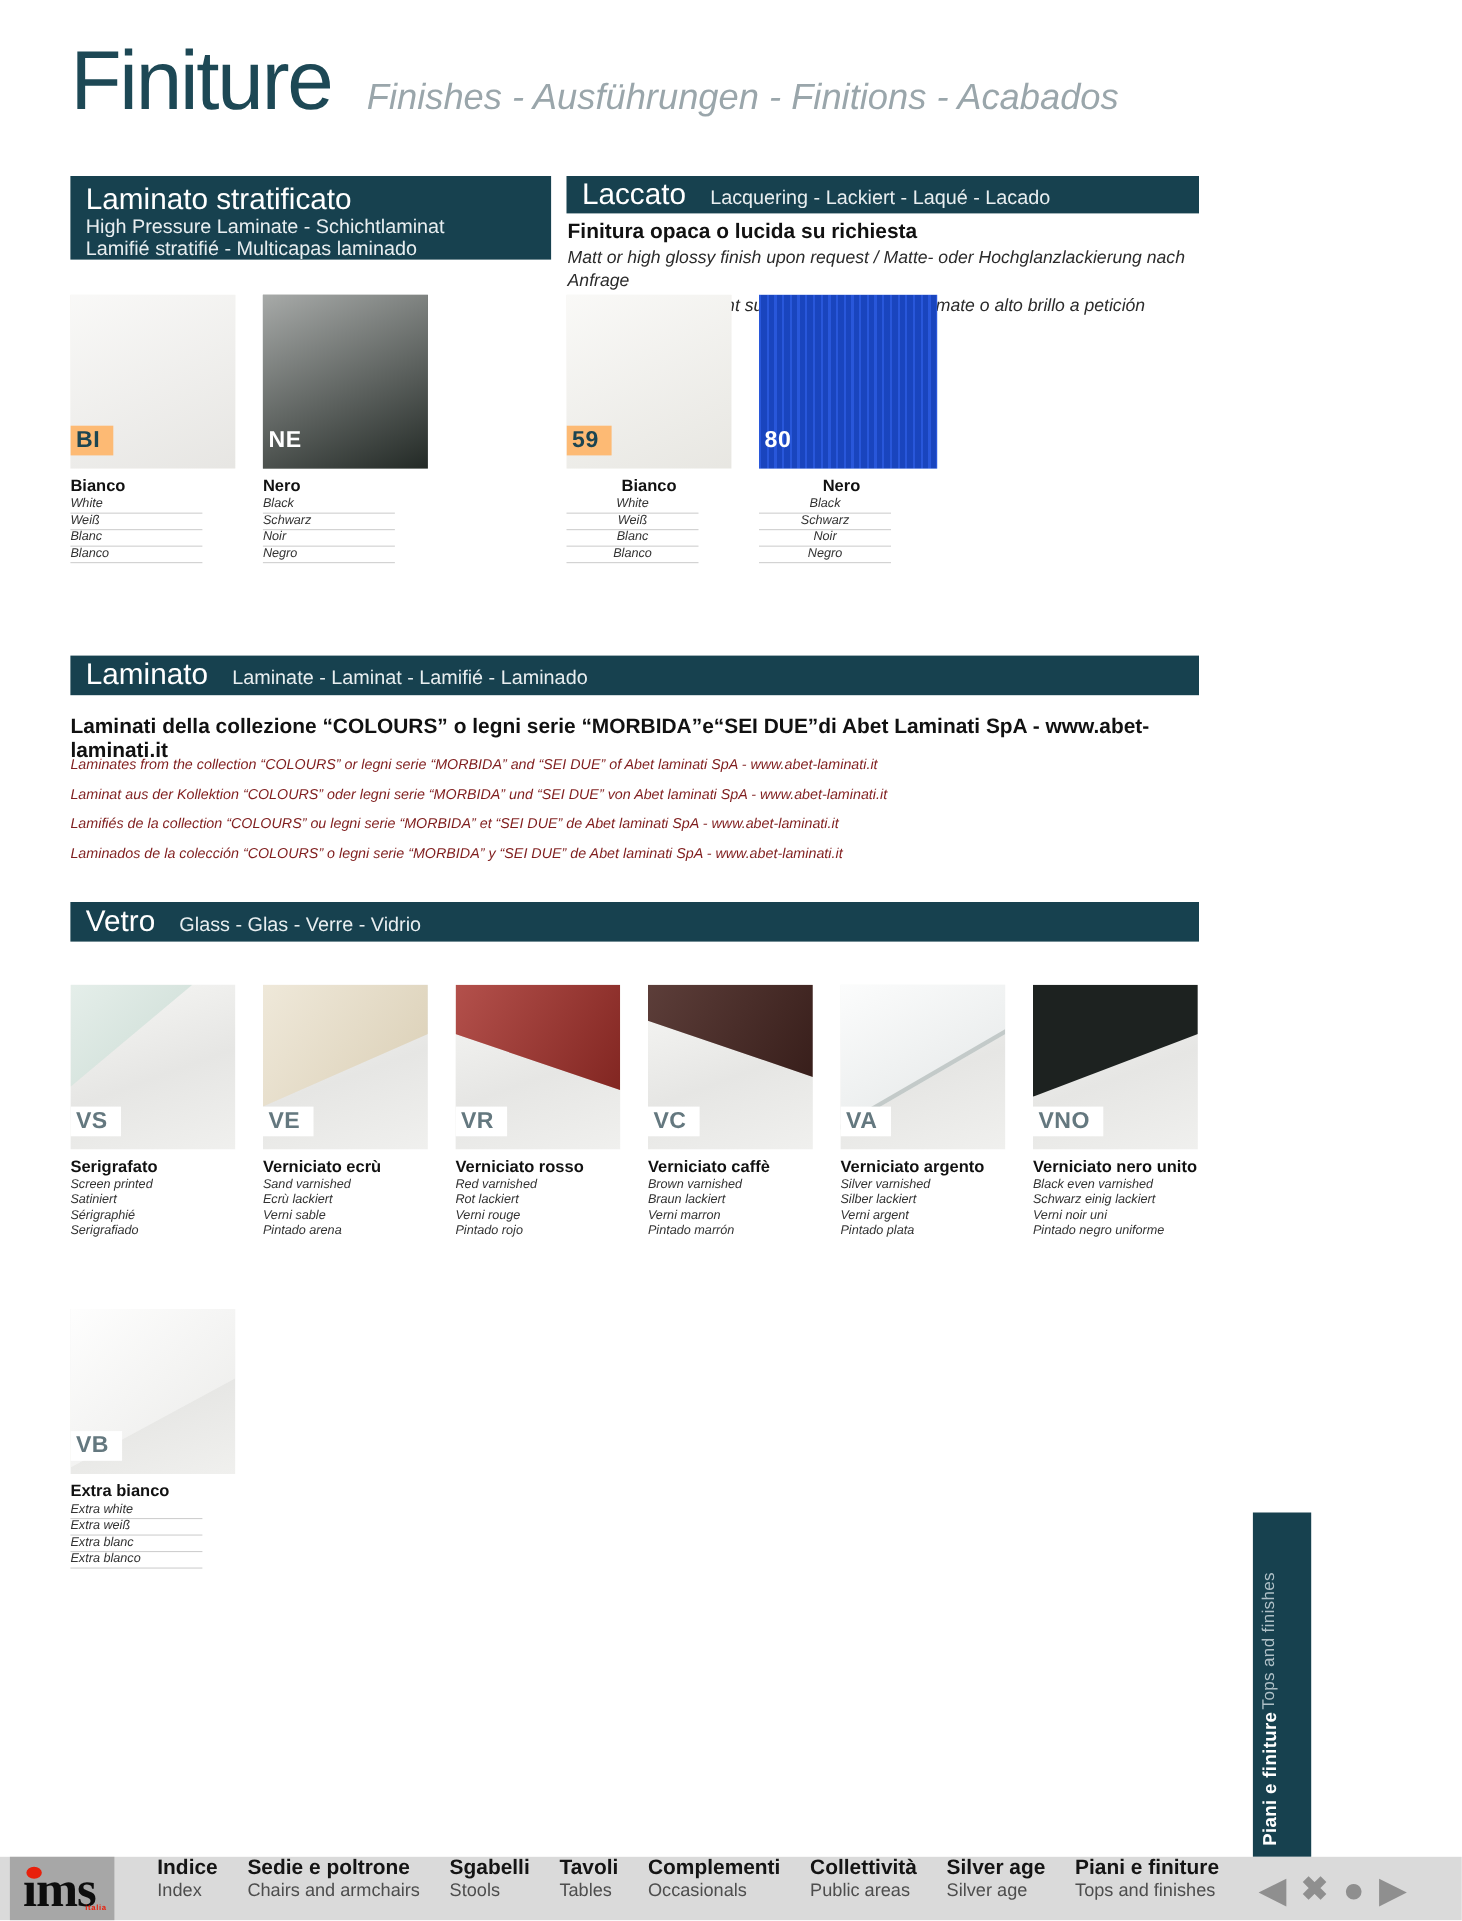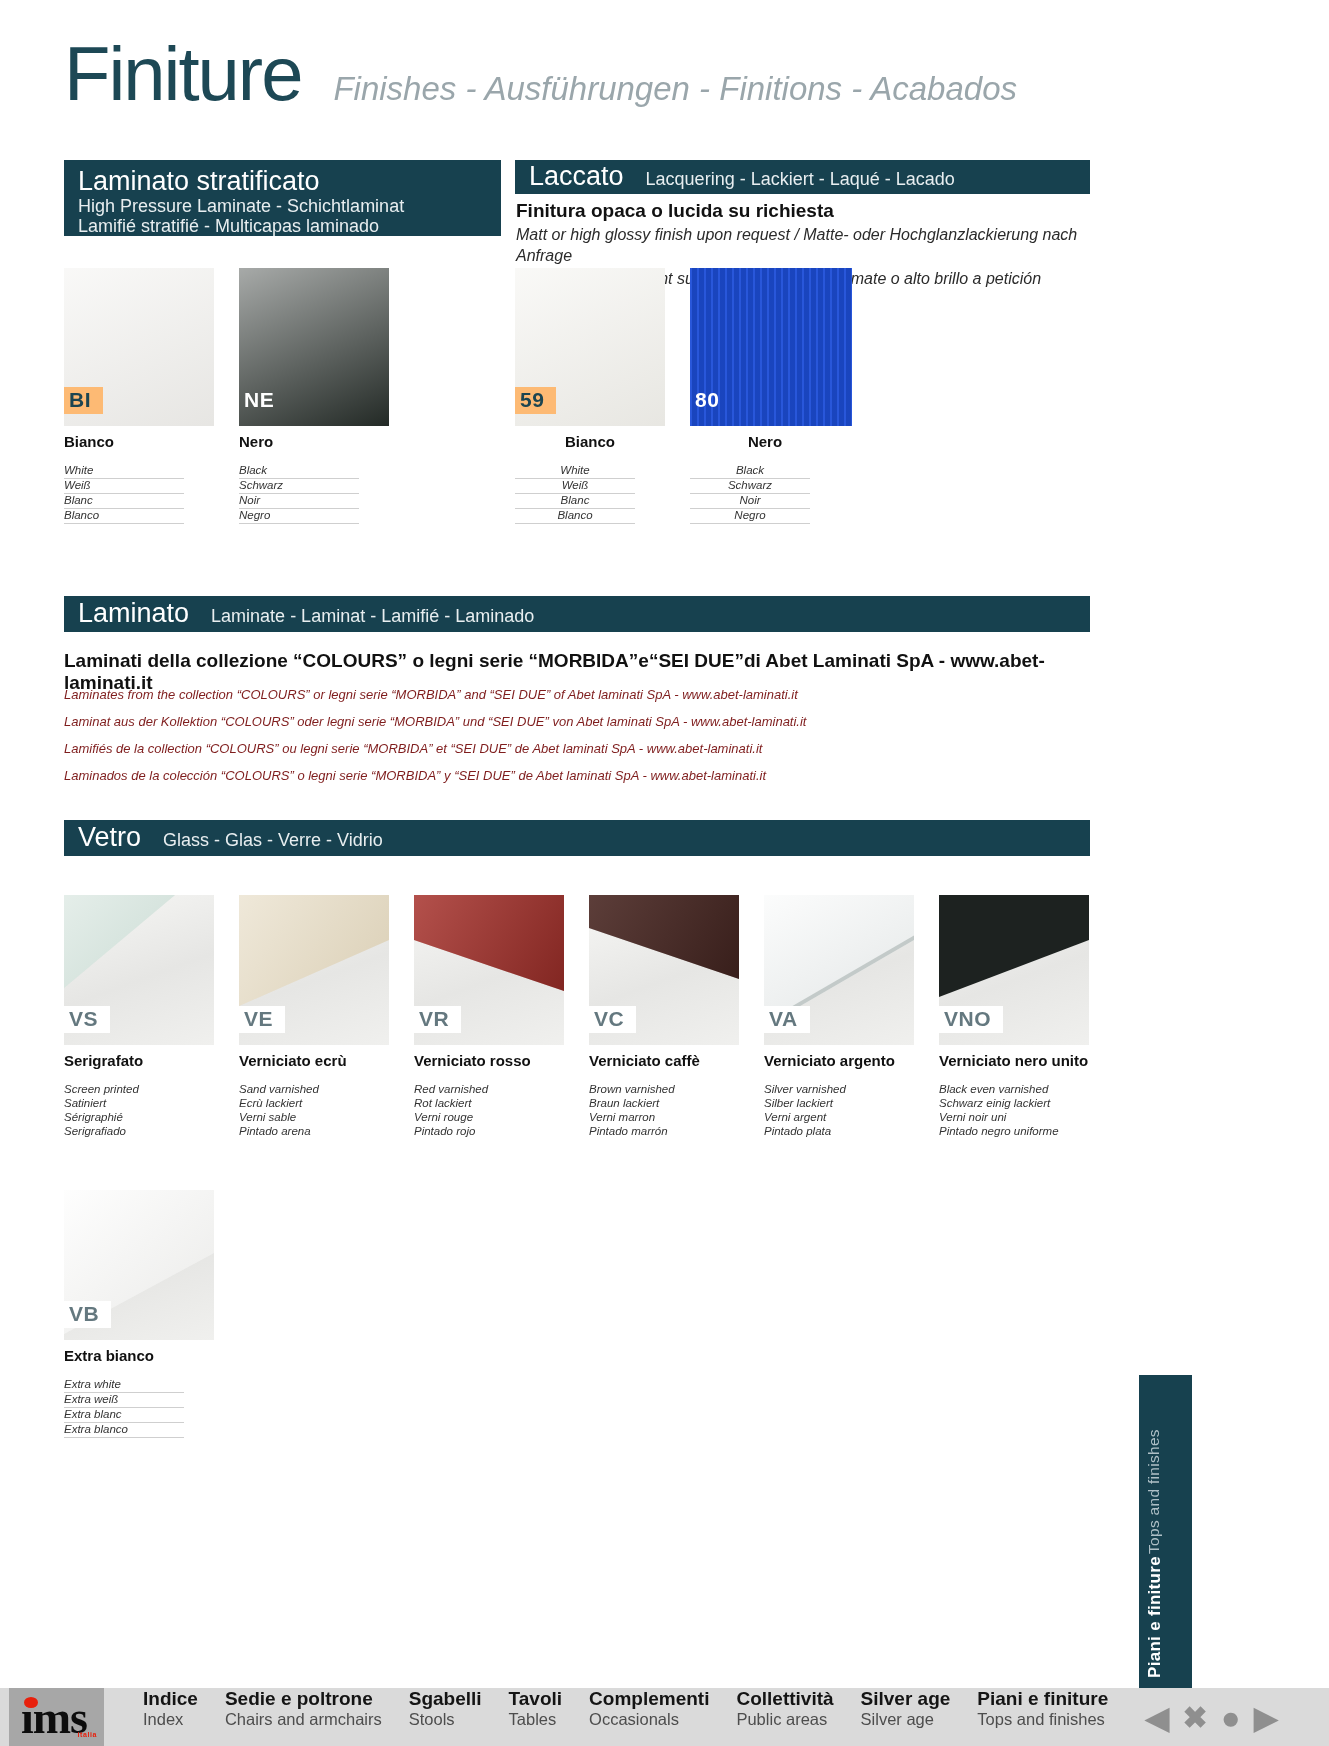--- a/index.html
+++ b/index.html
@@ -39,21 +39,21 @@
   #row-glass2{left:64px;top:1190px;}
   .sw-card{width:150px;flex:0 0 150px;}
   .sw-img{position:relative;width:150px;height:158px;overflow:hidden;}
   .sw-img.glass{height:150px;}
   .chip{position:absolute;left:0;bottom:12px;font-weight:bold;font-size:21px;line-height:26px;
         padding:0 12px 1px 5px;letter-spacing:.5px;}
   .chip.light{background:#fdba74;color:#1c4551;}
   .chip.dark{background:transparent;color:#fff;}
   .chip.glass{background:#fff;color:#64787f;}
   .sw-name{font-size:15px;font-weight:bold;color:#111;margin-top:7px;line-height:17px;}
-  .sw-tr{margin-top:14px;width:120px;}
+  .sw-tr{margin-top:2px;width:120px;}
   .sw-tr div{font-size:11.5px;font-style:italic;color:#333;line-height:13.5px;padding-bottom:.5px;}
   .sw-tr.rule div{border-bottom:1px solid #cfcfcf;}
 
   
   .surf{position:absolute;inset:0;}
   .surf.sheen{background-image:linear-gradient(155deg,rgba(255,255,255,.6),rgba(0,0,0,.04));}
   .surf.wood{background-image:repeating-linear-gradient(90deg,rgba(255,255,255,.05) 0 2px,rgba(0,0,0,.12) 2px 7px);}
 
   
   .gv-base{position:absolute;inset:0;background:linear-gradient(160deg,#f7f7f5 0%,#e6e6e4 55%,#f0f0ee 100%);}

